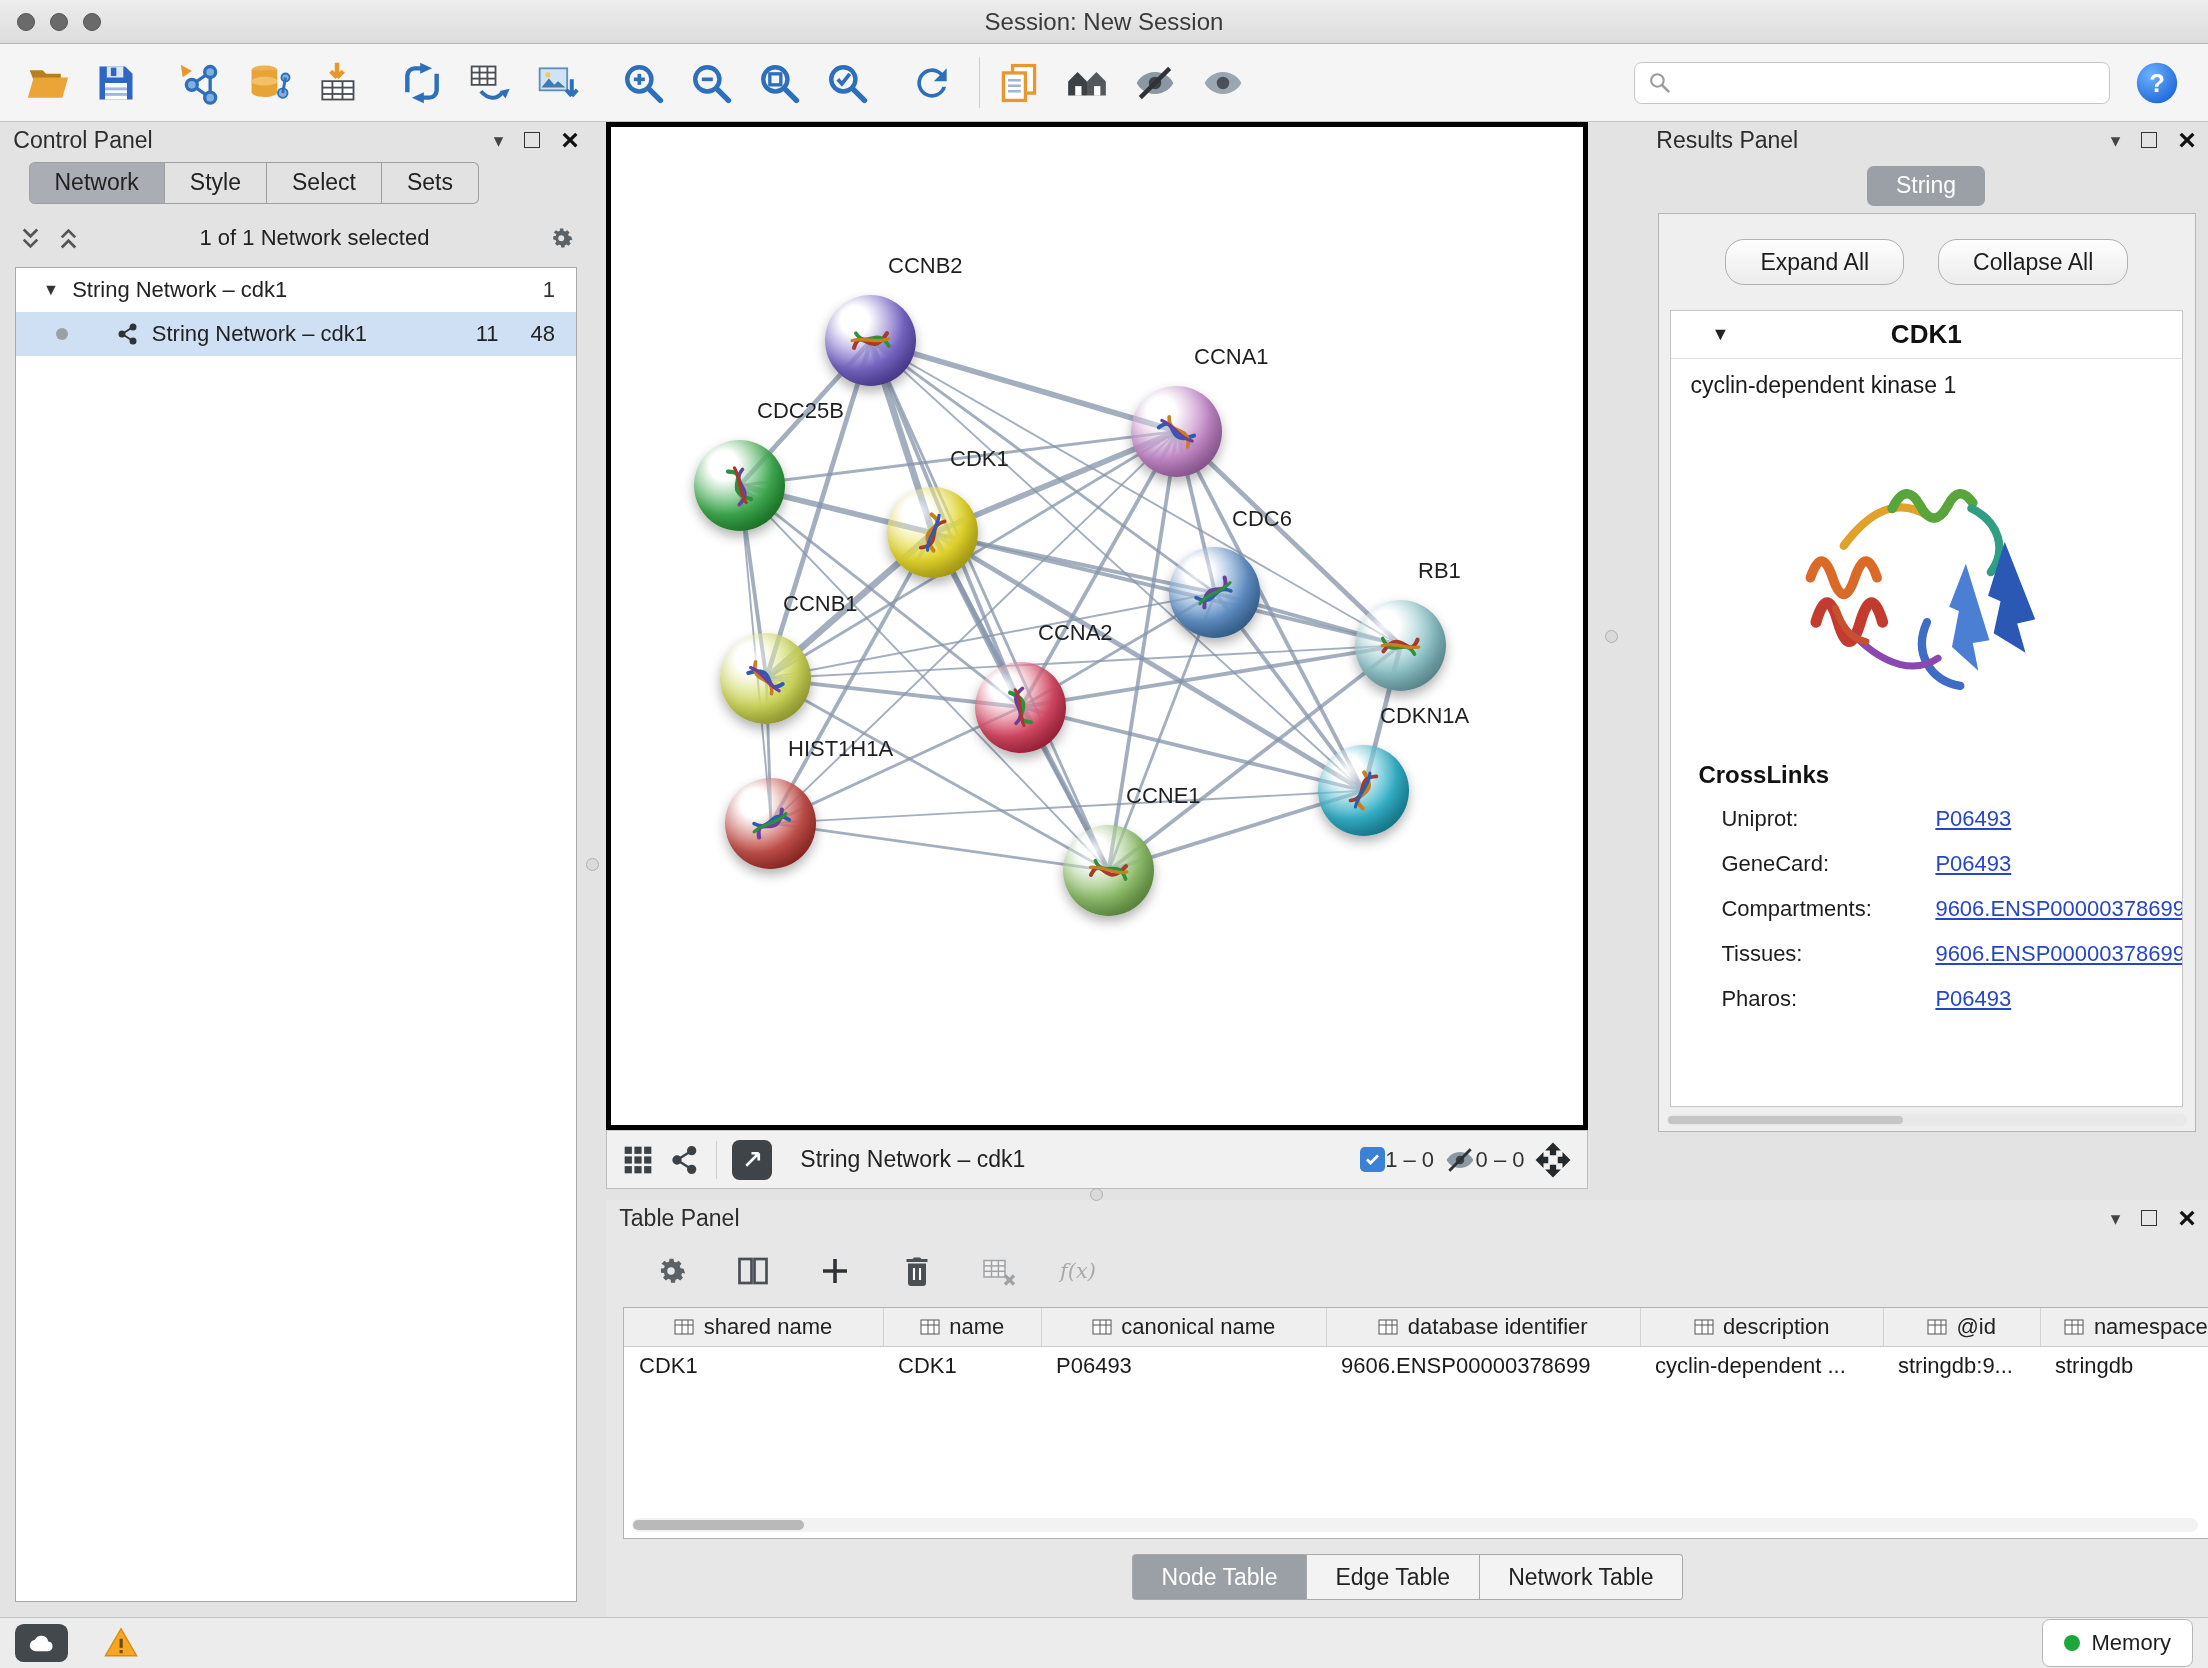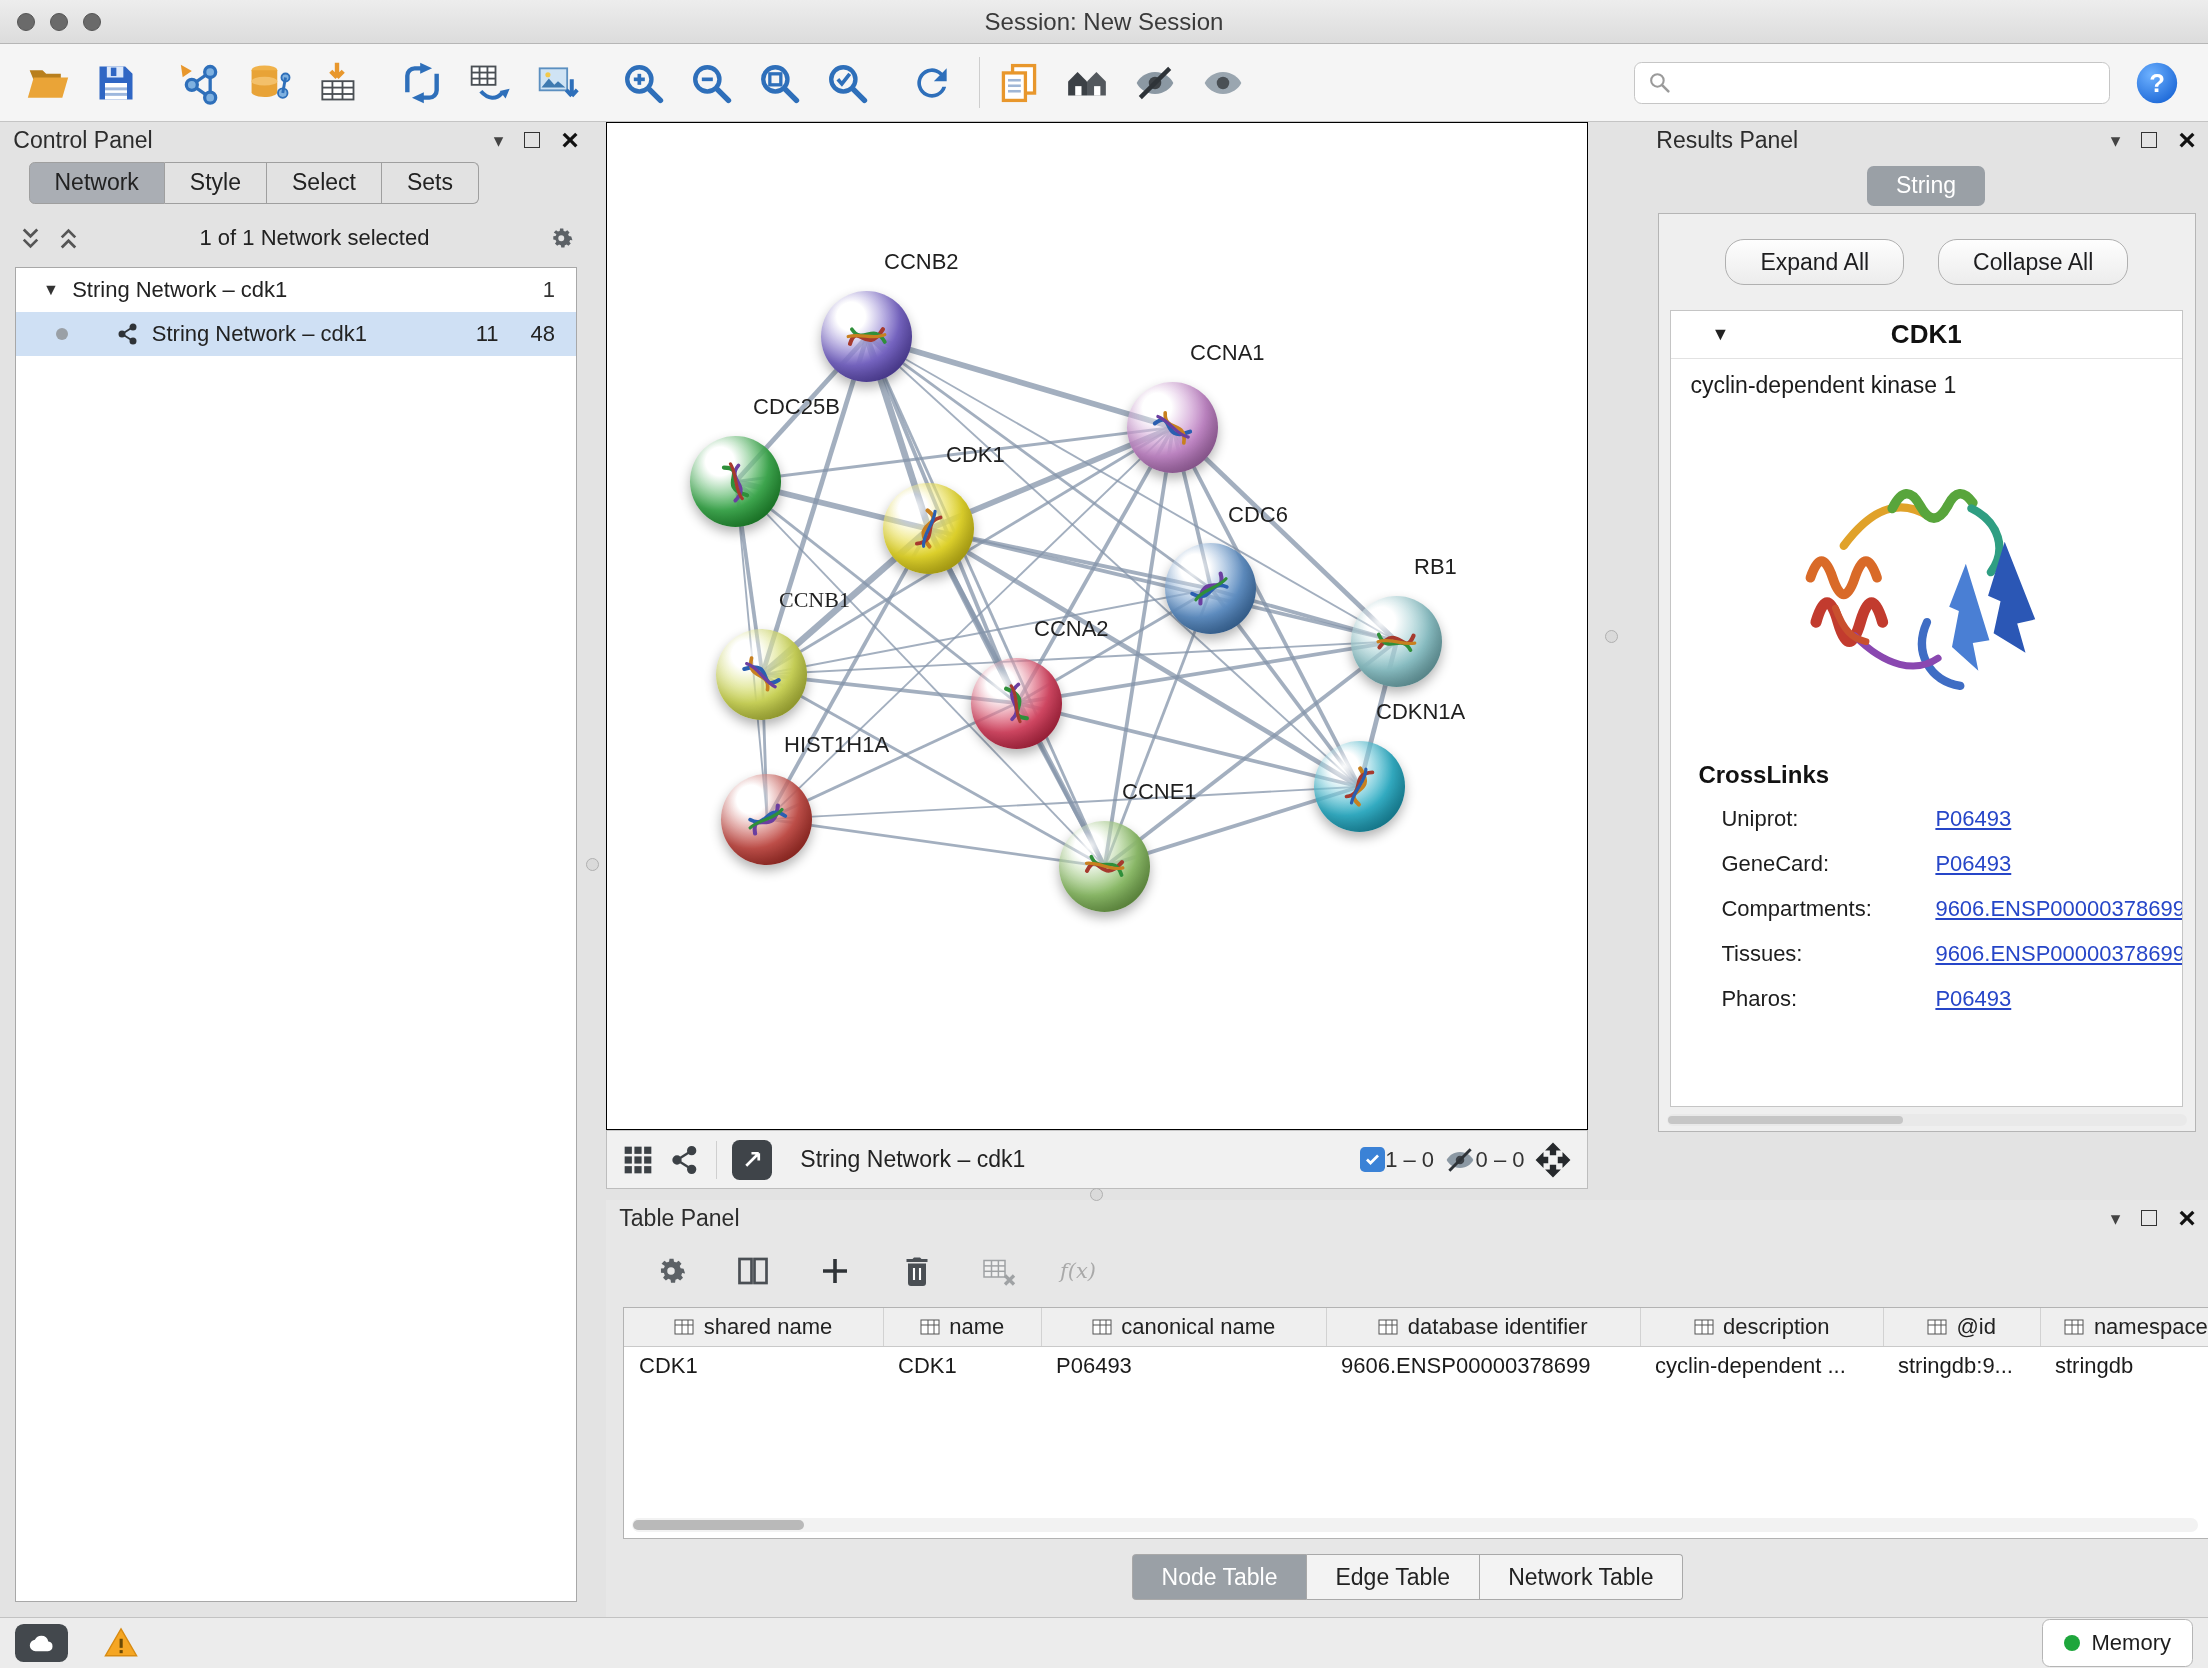--- a/index.html
+++ b/index.html
@@ -46,21 +46,21 @@
   .tree-row .cnt{margin-left:auto;margin-right:21px;color:#333;}
   .tree-row.sel{background:#cfe0f4;}
   .tree-dot{width:12.4px;height:12.4px;border-radius:50%;background:#9aa0a6;margin-left:40px;flex:none;}
   .mini-share{width:24px;height:24px;margin-left:48px;flex:none;}
   .tree-row.sel .lbl{margin-left:11.4px;}
   .tree-row.sel .n1{margin-left:auto;margin-right:32px;}
   .tree-row.sel .n2{margin-right:21px;}
 
   
   .network-view{position:absolute;left:606px;top:122px;width:982px;height:1067px;}
-  .net-canvas{position:absolute;left:0;top:0;right:0;bottom:59px;background:#fff;border:1px solid #000000;overflow:hidden;}
+  .net-canvas{position:absolute;left:0;top:0;right:0;bottom:59px;background:#fff;border:5px solid #000000;overflow:hidden;}
   .net-canvas svg.edges{position:absolute;left:0;top:0;z-index:1;}
   .net-node{position:absolute;width:91px;height:91px;border-radius:50%;z-index:2;box-shadow:0 5.7px 11.4px rgba(0,0,0,.30), inset -7.6px -11.4px 19px rgba(0,0,0,.18);}
   .net-node svg{position:absolute;left:18px;top:18px;}
   .net-label{position:absolute;font-size:22px;color:#1f1f1f;z-index:3;white-space:nowrap;}
   .net-footer{position:absolute;left:0;right:0;bottom:0;height:59px;background:#f1f1f1;border:1px solid #bdbdbd;border-top:1px solid #c8c8c8;display:flex;align-items:center;padding:0 15px;gap:15px;}
   .net-footer svg.fico{width:32px;height:32px;flex:none;}
   .fsep{width:1px;height:38px;background:#cfcfcf;}
   .be-btn{width:40px;height:40px;background:#3f4449;border-radius:7.6px;display:flex;align-items:center;justify-content:center;flex:none;}
   .be-btn svg{width:25px;height:25px;}
   .foot-title{margin-left:13.3px;font-size:23px;color:#222;}
@@ -456,21 +456,21 @@
         </svg>
       </div>
       <div class="net-label" style="left: 807px; top: 431px;">RB1</div>
       <div class="net-node" style="left: 109px; top: 506px; background: radial-gradient(circle at 33% 28%, rgba(255, 255, 255, 0.95) 0%, rgba(255, 255, 255, 0.35) 16%, rgb(208, 217, 92) 55%, rgb(138, 147, 22) 100%);">
         <svg viewBox="0 0 60 60" style="width:55px;height:55px;transform:rotate(222deg)">
           <path d="M12 38C20 12 30 52 48 22" stroke="#2a5fb0" stroke-width="4.5" fill="none" stroke-linecap="round"></path>
           <path d="M14 22C26 40 38 14 50 36" stroke="#c8801f" stroke-width="4" fill="none" stroke-linecap="round"></path>
           <path d="M10 30C24 26 38 34 50 28" stroke="#6b3fa0" stroke-width="3.5" fill="none" stroke-linecap="round"></path>
         </svg>
       </div>
-      <div class="net-label" style="left: 172px; top: 464px; font-family: Liberation Serif, serif;">CCNB1</div>
+      <div class="net-label" style="left: 172px; top: 464px;">CCNB1</div>
       <div class="net-node" style="left: 364px; top: 535px; background: radial-gradient(circle at 33% 28%, rgba(255, 255, 255, 0.95) 0%, rgba(255, 255, 255, 0.35) 16%, rgb(216, 74, 102) 55%, rgb(146, 4, 32) 100%);">
         <svg viewBox="0 0 60 60" style="width:55px;height:55px;transform:rotate(259deg)">
           <path d="M12 38C20 12 30 52 48 22" stroke="#2f8f3a" stroke-width="4.5" fill="none" stroke-linecap="round"></path>
           <path d="M14 22C26 40 38 14 50 36" stroke="#6b3fa0" stroke-width="4" fill="none" stroke-linecap="round"></path>
           <path d="M10 30C24 26 38 34 50 28" stroke="#a63a2e" stroke-width="3.5" fill="none" stroke-linecap="round"></path>
         </svg>
       </div>
       <div class="net-label" style="left: 427px; top: 493px;">CCNA2</div>
       <div class="net-node" style="left: 707px; top: 618px; background: radial-gradient(circle at 33% 28%, rgba(255, 255, 255, 0.95) 0%, rgba(255, 255, 255, 0.35) 16%, rgb(53, 178, 201) 55%, rgb(0, 108, 131) 100%);">
         <svg viewBox="0 0 60 60" style="width:55px;height:55px;transform:rotate(296deg)">

